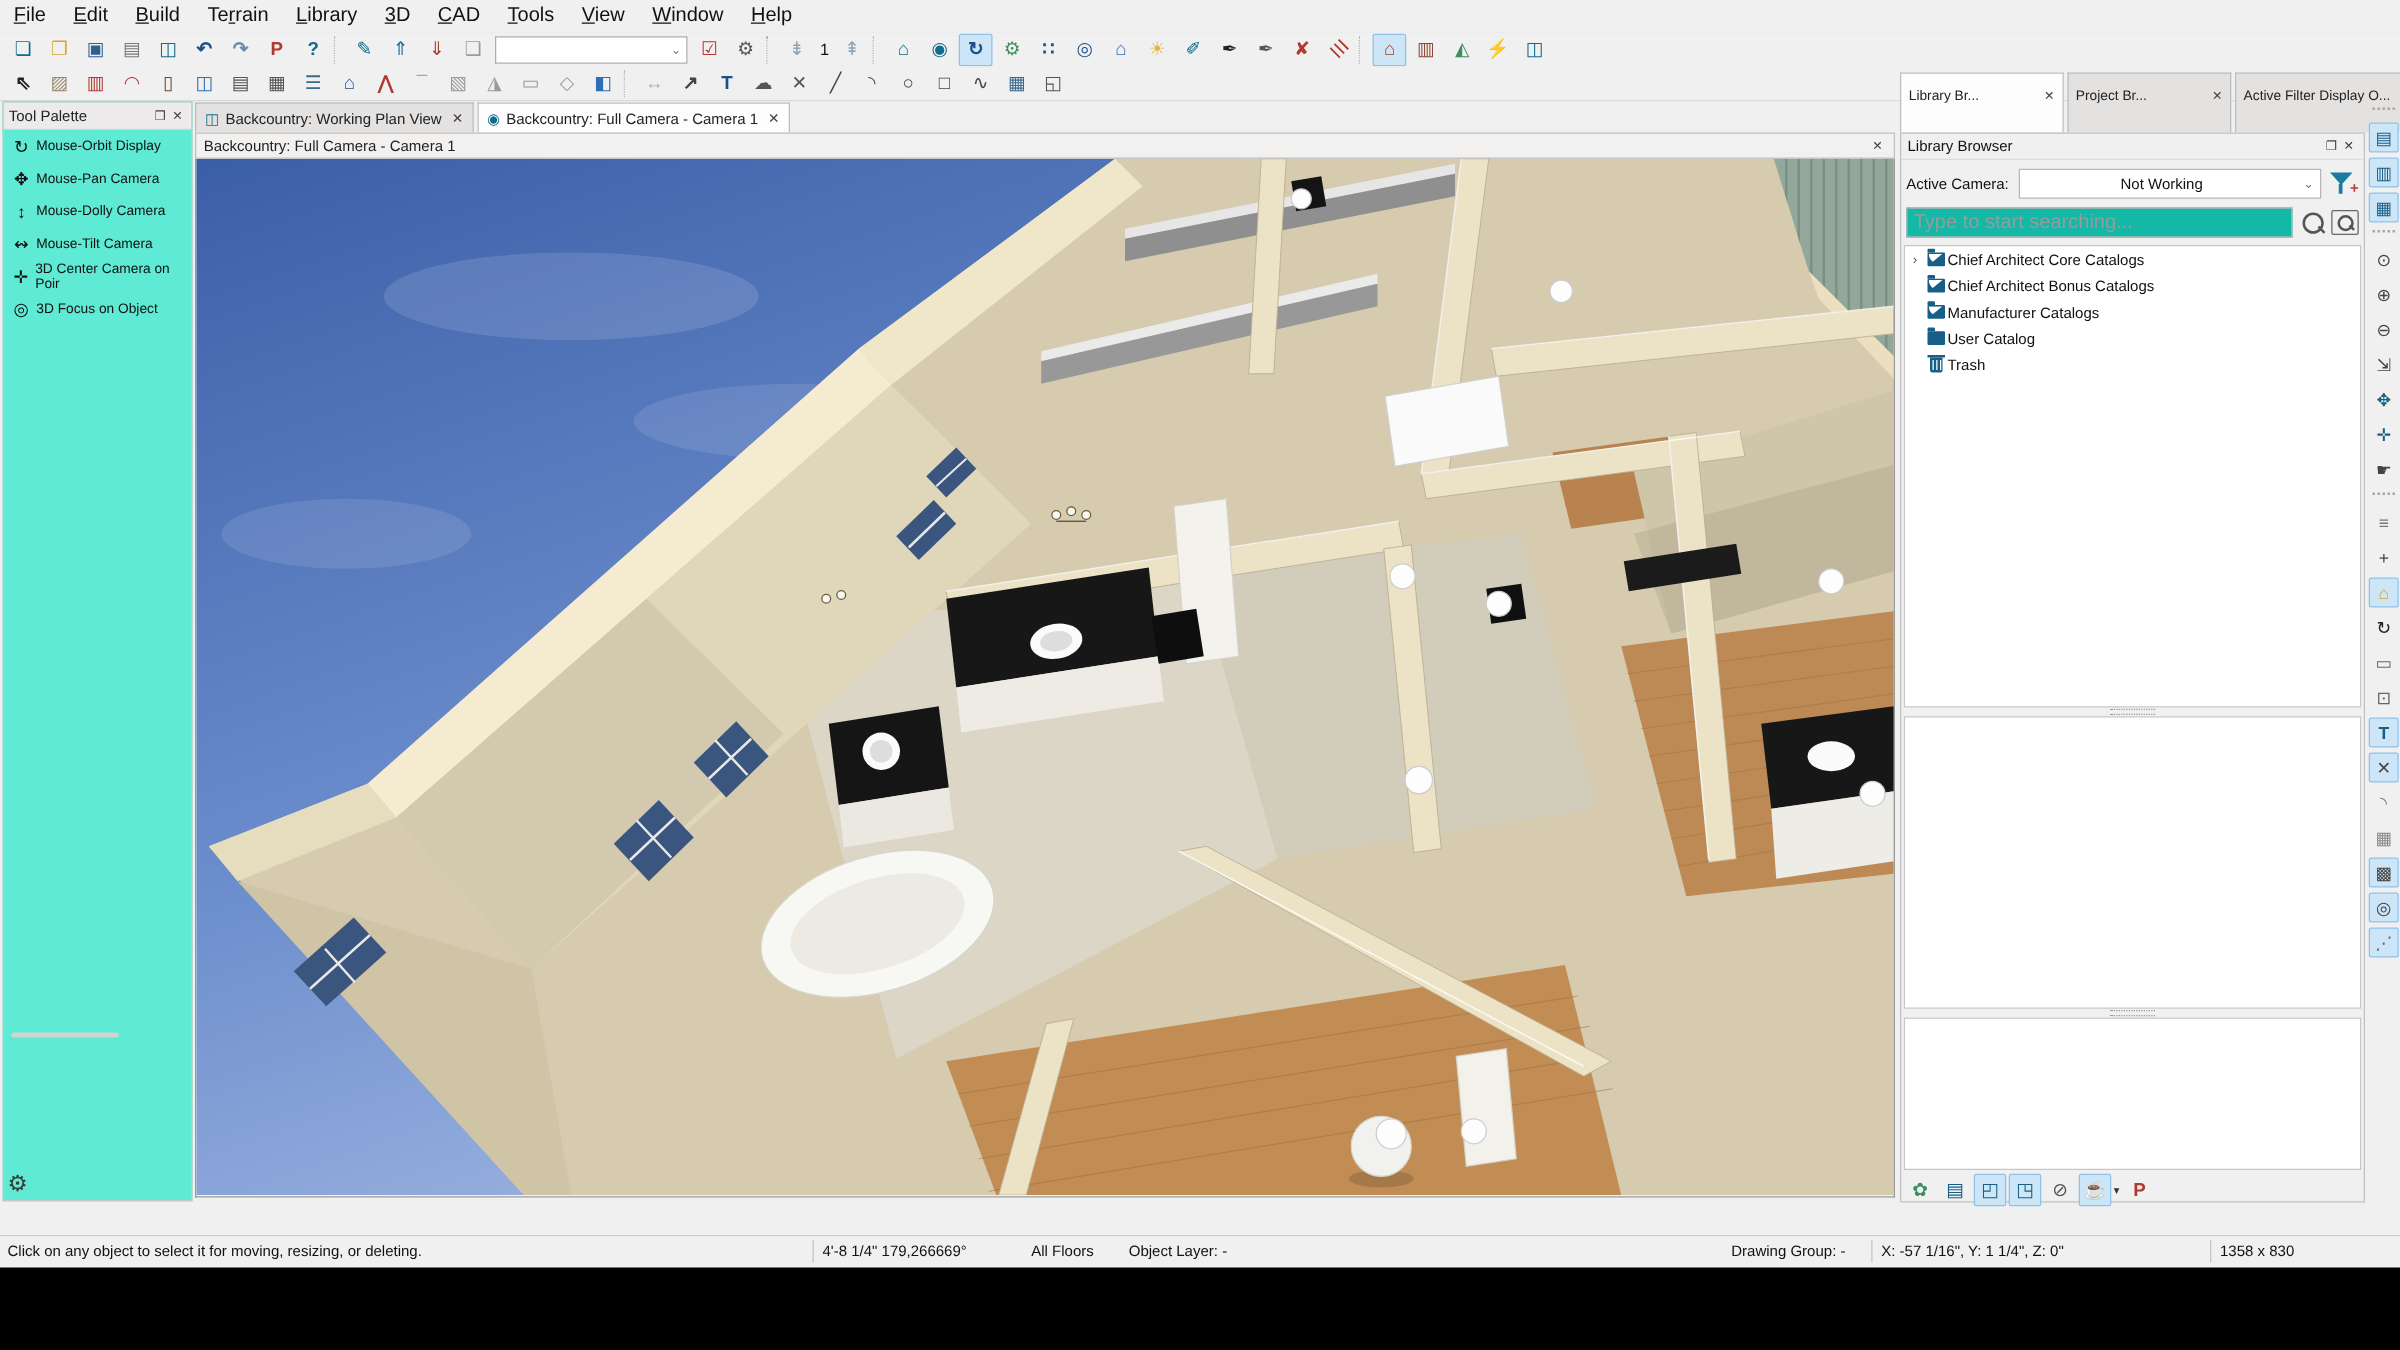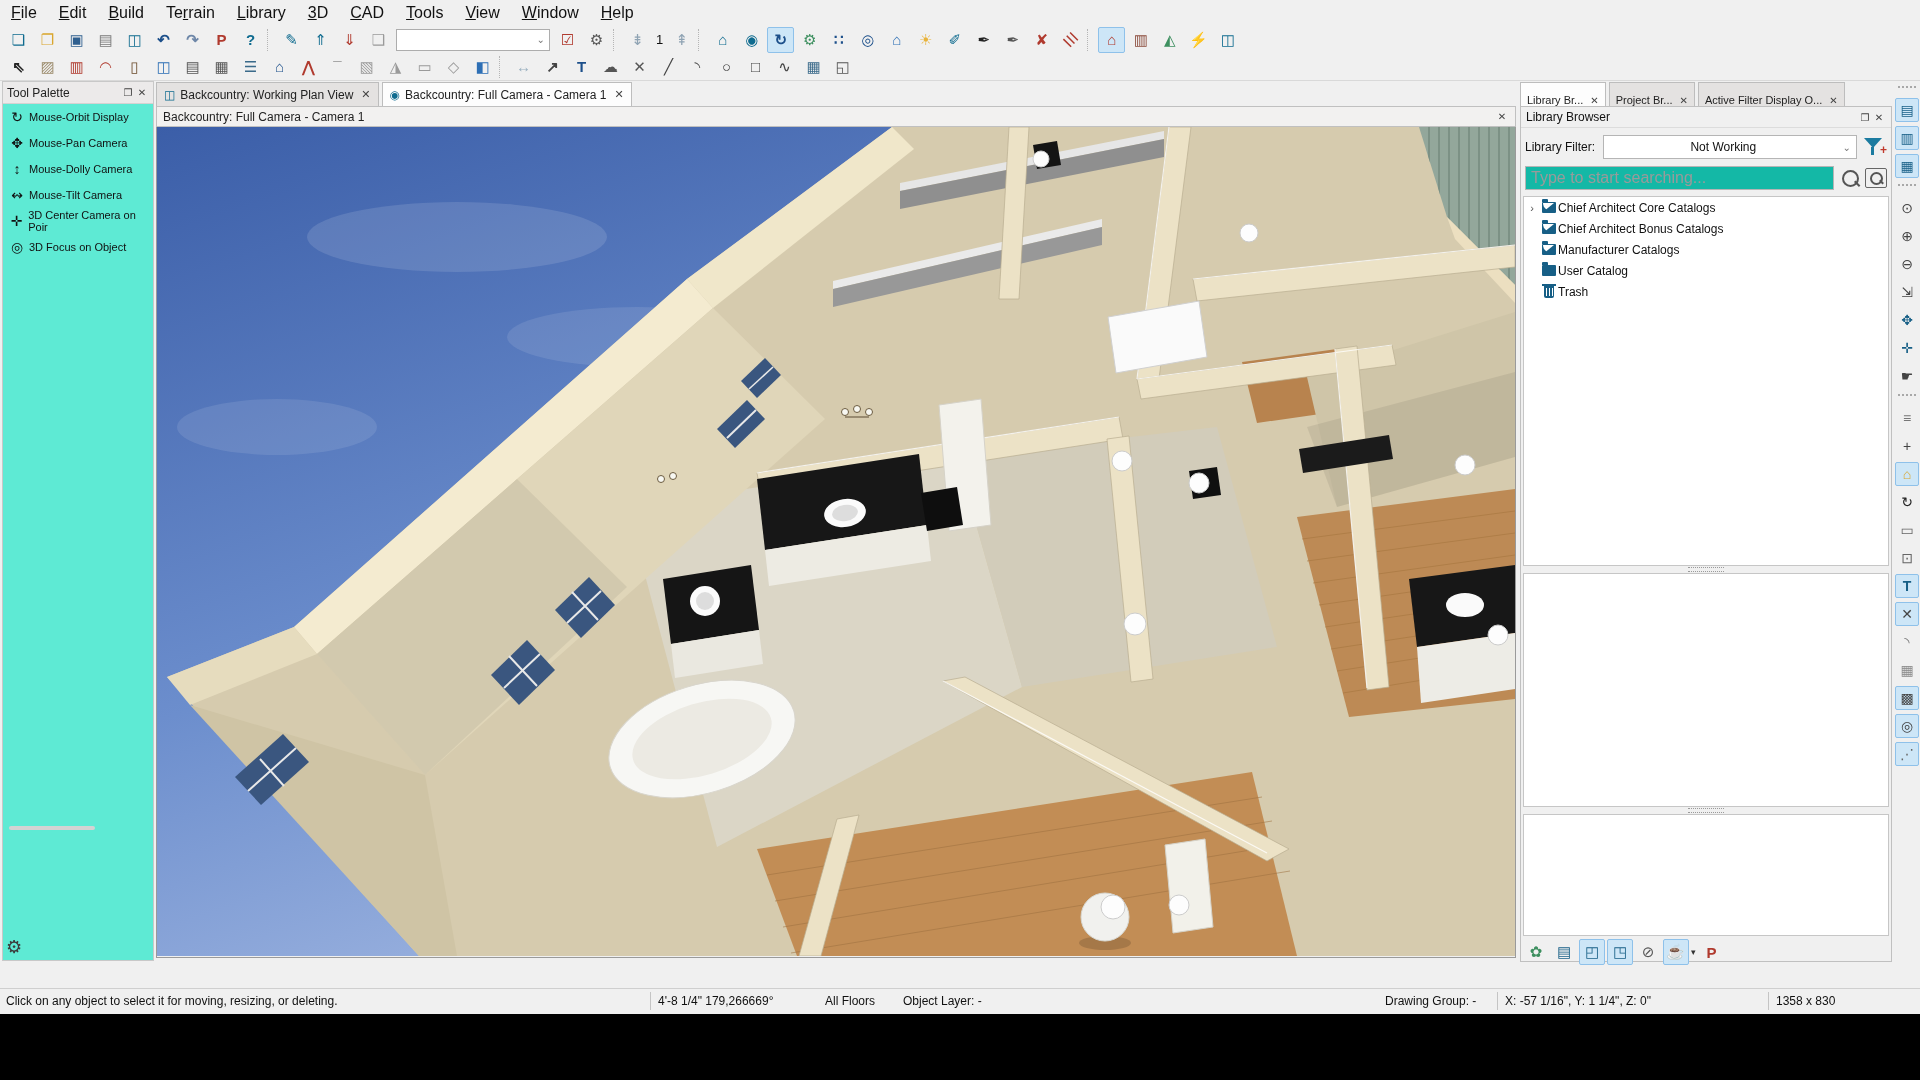--- a/index.html
+++ b/index.html
@@ -42,22 +42,22 @@
   .vtab .tic{color:#0f6b8f;font-size:12px;margin-right:5px;}
   .vtab .x{margin-left:8px;color:#444;font-size:11px;}
   
   #vp-title{left:156px;top:106px;width:1360px;height:21px;background:#f2f1f0;border:1px solid #c0c0c0;
     display:flex;align-items:center;font-size:12px;color:#222;padding:0 6px;box-sizing:border-box;}
   #vp-title .sp{flex:1;}
   #scene{left:156px;top:127px;width:1360px;height:831px;border:1px solid #9a9a9a;border-top:none;box-sizing:border-box;}
   #scene svg{display:block;}
   
   #dock-tabs{left:1520px;top:82px;width:372px;height:24px;display:flex;align-items:flex-end;}
-  .dtab{height:23px;display:flex;align-items:flex-end;background:#e4e2e1;border:1px solid #bdbdbd;border-bottom:none;
-    font-size:11px;color:#222;padding:0 6px;margin-right:3px;white-space:nowrap;}
+  .dtab{height:23px;display:flex;align-items:flex-start;background:#e4e2e1;border:1px solid #bdbdbd;border-bottom:none;
+    font-size:11px;color:#222;padding:12px 6px;margin-right:3px;white-space:nowrap;gap:45px;}
   .dtab.active{background:#fdfdfd;}
   .dtab .x{margin-left:7px;font-size:10px;color:#444;}
   #libpanel{left:1520px;top:106px;width:372px;height:856px;background:#f0f0f0;border:1px solid #c0c0c0;box-sizing:border-box;}
   #lib-title{height:20px;display:flex;align-items:center;font-size:12px;color:#111;padding:0 5px;border-bottom:1px solid #dcdcdc;}
   #lib-title .sp{flex:1;}
   #filter-row{display:flex;align-items:center;margin:7px 4px 0 4px;font-size:12px;color:#111;}
   #filter-dd{flex:1;height:22px;background:#fff;border:1px solid #b5b5b5;margin-left:8px;display:flex;align-items:center;font-size:12px;}
   #filter-dd .val{flex:1;text-align:center;}
   #filter-dd .chev{color:#777;font-size:10px;padding-right:5px;}
   #funnel{width:26px;height:24px;position:relative;margin-left:4px;}
@@ -556,21 +556,21 @@
       </div>
     </div>
   <div id="libpanel" class="abs">
     <div id="lib-title">
       <span>Library Browser</span>
       <span class="sp"></span>
       <span class="mini-btn">❐</span>
       <span class="mini-btn">✕</span>
     </div>
     <div id="filter-row">
-      <span>Library Filter:</span>
+      <span>Active Camera:</span>
       <div id="filter-dd">
         <span class="val">Not Working</span>
         <span class="chev">⌄</span>
       </div>
       <div id="funnel">
         <div class="cone"></div>
         <div class="stem"></div>
           <div class="plus">+</div>
       </div>
     </div>

